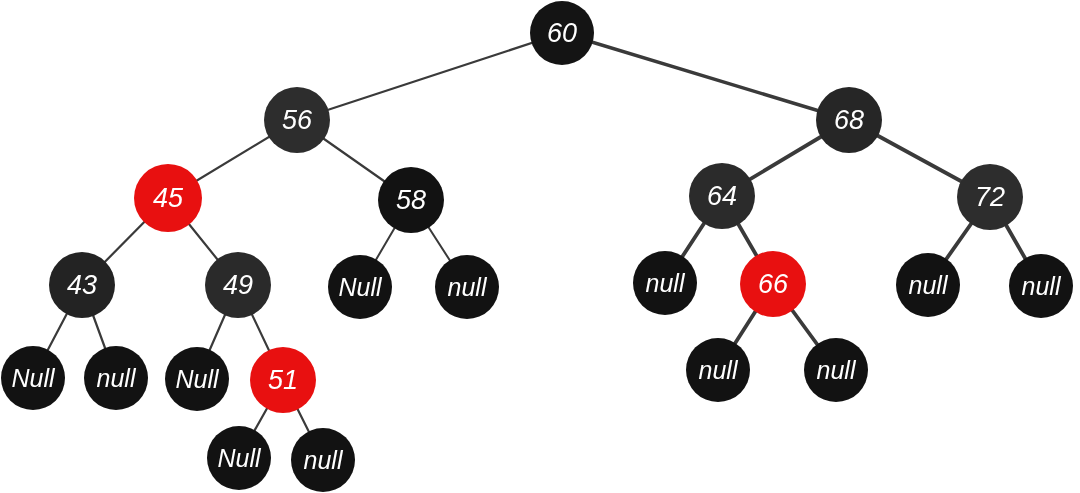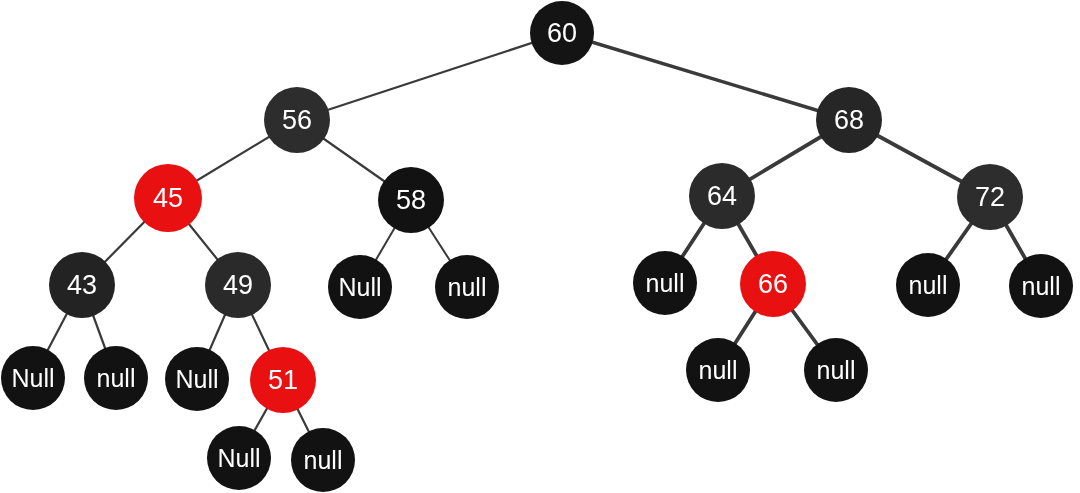--- a/index.html
+++ b/index.html
@@ -7,20 +7,21 @@
     padding: 0;
     background: #ffffff;
     font-family: "Liberation Sans", sans-serif;
   }
   .stage {
     position: relative;
     width: 1080px;
     height: 493px;
     background: #f9a8d4;
     overflow: hidden;
+    font-style: italic;
   }
   .stage svg {
     display: block;
     width: 1080px;
     height: 493px;
   }
   .node-label {
     font-family: "Liberation Sans", sans-serif;
     pointer-events: none;
   }

